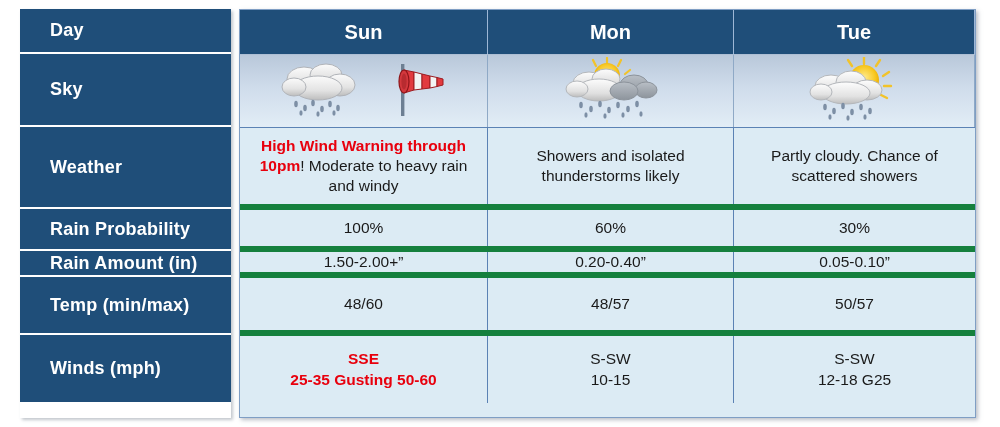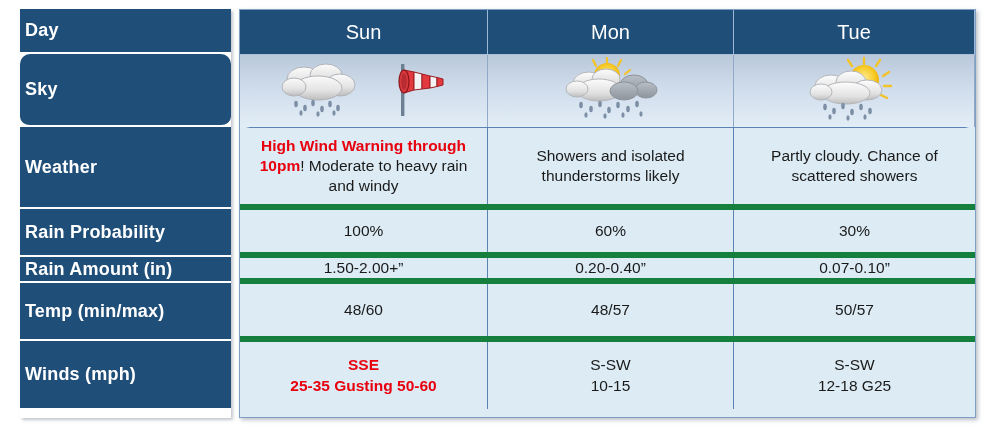--- a/index.html
+++ b/index.html
@@ -31,32 +31,32 @@
     flex-direction: column;
     box-shadow: 2px 2px 3px rgba(120,130,145,0.45);
   }
   .label-cell {
     background: #1f4e79;
     color: #ffffff;
     font-weight: bold;
     font-size: 18px;
     display: flex;
     align-items: center;
-    padding-left: 5px;
+    padding-left: 30px;
     box-sizing: border-box;
     border-bottom: 2px solid #ffffff;
     letter-spacing: 0.2px;
   }
   .label-cell:last-child { border-bottom: none; }
 
   
   .r-day     { height: 45px; }
-  .r-sky     { height: 73px; border-radius: 10px; }
+  .r-sky     { height: 73px; }
   .r-weather { height: 82px; }
-  .r-prob    { height: 48px; }
+  .r-prob    { height: 42px; }
   .r-amount  { height: 26px; }
   .r-temp    { height: 58px; }
   .r-winds   { height: 67px; }
 
   
   .data-table {
     position: absolute;
     left: 239px;
     top: 9px;
     width: 737px;
@@ -90,21 +90,21 @@
   }
   .tcell:last-child { border-right: none; }
   .c-sun { width: 248px; }
   .c-mon { width: 246px; }
   .c-tue { width: 241px; }
 
   
   .header-row .tcell {
     background: #1f4e79;
     color: #ffffff;
-    font-weight: normal;
+    font-weight: bold;
     font-size: 20px;
     border-right: 1px solid #9db7d6;
   }
   .header-row { border-bottom: 1px solid #aebfd4; }
 
   
   .sky-row .tcell {
     background: linear-gradient(to bottom, #b9c8da 0%, #cfdceb 45%, #e2edf6 100%);
     border-right: 1px solid #8fa9c6;
   }
@@ -317,21 +317,21 @@
 
     <div class="trow r-prob">
       <div class="tcell c-sun body-cell">100%</div>
       <div class="tcell c-mon body-cell">60%</div>
       <div class="tcell c-tue body-cell">30%</div>
     </div>
 
     <div class="trow r-amount">
       <div class="tcell c-sun body-cell">1.50-2.00+”</div>
       <div class="tcell c-mon body-cell">0.20-0.40”</div>
-      <div class="tcell c-tue body-cell">0.07-0.10”</div>
+      <div class="tcell c-tue body-cell">0.05-0.10”</div>
     </div>
 
     <div class="trow r-temp">
       <div class="tcell c-sun body-cell">48/60</div>
       <div class="tcell c-mon body-cell">48/57</div>
       <div class="tcell c-tue body-cell">50/57</div>
     </div>
 
     <div class="trow r-winds">
       <div class="tcell c-sun body-cell">

